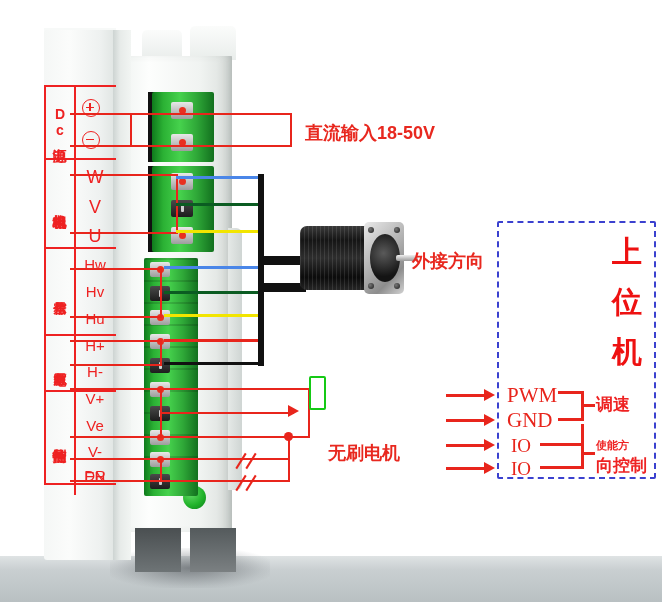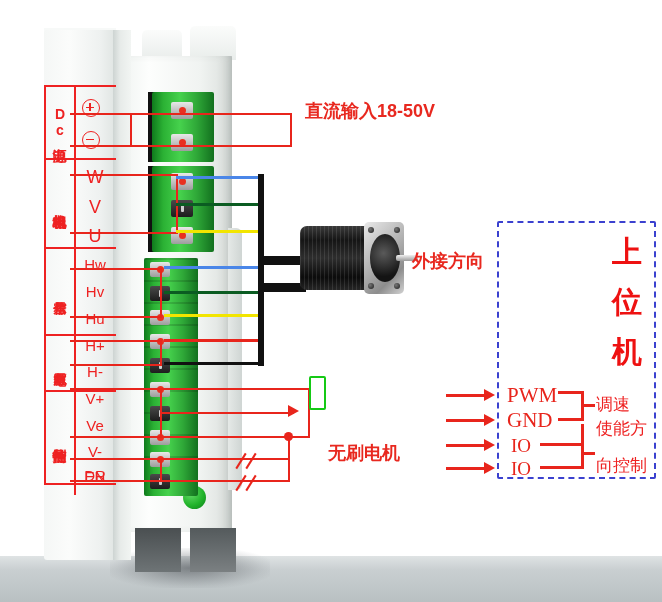--- a/index.html
+++ b/index.html
@@ -89,21 +89,21 @@
   
   #pot{position:absolute;left:309px;top:376px;width:13px;height:30px;
        border:2.5px solid #15c915;background:#ffffff;border-radius:2px;}
 
   
   #host{left:497px;top:221px;width:155px;height:254px;
         border:2px dashed #3b41cf;border-radius:2px;background:#fff;}
   .host-txt{position:absolute;color:#ee1111;font-weight:bold;}
   .pin{position:absolute;color:#e8251c;font-size:19px;line-height:1;
        font-family:"Liberation Serif",serif;}
-  .cn{position:absolute;color:#ee2222;font-size:16px;line-height:1.05;font-weight:normal;}
+  .cn{position:absolute;color:#ee2222;font-size:16px;line-height:1.05;font-weight:bold;}
 
   .cn-note{position:absolute;color:#e8281f;font-size:17px;font-weight:bold;line-height:1;}
 </style>
 </head>
 <body>
 
 <div id="stage">
 
   <div id="desk" class="abs"></div>
   <div id="shadow" class="abs"></div>
@@ -219,21 +219,21 @@
   <div class="lbl-line abs" style="left:74px;top:455px;width:2px;height:40px;"></div>
   <div class="lbl-line abs" style="left:44px;top:483px;width:72px;height:2px;"></div>
   <div class="lbl-line abs" style="left:44px;top:455px;width:2px;height:30px;"></div>
 
   <div class="rw abs" style="left:70px;top:113px;width:100px;height:2px;"></div>
   <div class="rw abs" style="left:70px;top:145px;width:100px;height:2px;"></div>
   <div class="rw abs" style="left:130px;top:113px;width:162px;height:2px;"></div>
   <div class="rw abs" style="left:130px;top:145px;width:162px;height:2px;"></div>
   <div class="rwv abs" style="left:130px;top:113px;height:34px;"></div>
   <div class="rwv abs" style="left:290px;top:113px;height:34px;"></div>
-  <div class="cn-note abs" style="left:305px;top:102px;font-size:18px;">直流输入18-50V</div>
+  <div class="cn-note abs" style="left:305px;top:124px;font-size:18px;">直流输入18-50V</div>
 
   <div class="rw abs" style="left:70px;top:174px;width:108px;height:2px;"></div>
   <div class="rw abs" style="left:70px;top:232px;width:108px;height:2px;"></div>
   <div class="rwv abs" style="left:176px;top:174px;height:60px;"></div>
 
   <div class="rw abs" style="left:70px;top:268px;width:92px;height:2px;"></div>
   <div class="rw abs" style="left:70px;top:316px;width:92px;height:2px;"></div>
   <div class="rwv abs" style="left:160px;top:268px;height:50px;"></div>
 
   <div class="rw abs" style="left:70px;top:340px;width:92px;height:2px;"></div>
@@ -316,16 +316,16 @@
   <div class="rw abs" style="left:558px;top:391px;width:26px;height:3px;"></div>
   <div class="rw abs" style="left:558px;top:418px;width:26px;height:3px;"></div>
   <div class="rwv abs" style="left:581px;top:391px;height:30px;width:3px;"></div>
   <div class="rw abs" style="left:581px;top:404px;width:14px;height:3px;"></div>
   <div class="cn abs" style="left:596px;top:396px;font-size:17px;">调速</div>
 
   <div class="rw abs" style="left:540px;top:443px;width:44px;height:3px;"></div>
   <div class="rw abs" style="left:540px;top:466px;width:44px;height:3px;"></div>
   <div class="rwv abs" style="left:581px;top:424px;height:45px;width:3px;"></div>
   <div class="rw abs" style="left:581px;top:452px;width:14px;height:3px;"></div>
-  <div class="cn abs" style="left:596px;top:420px;font-size:17px;">使能方</div>
+  <div class="cn abs" style="left:596px;top:440px;font-size:11px;">使能方</div>
   <div class="cn abs" style="left:596px;top:457px;font-size:17px;">向控制</div>
 
 </div>
 
 </body></html>

